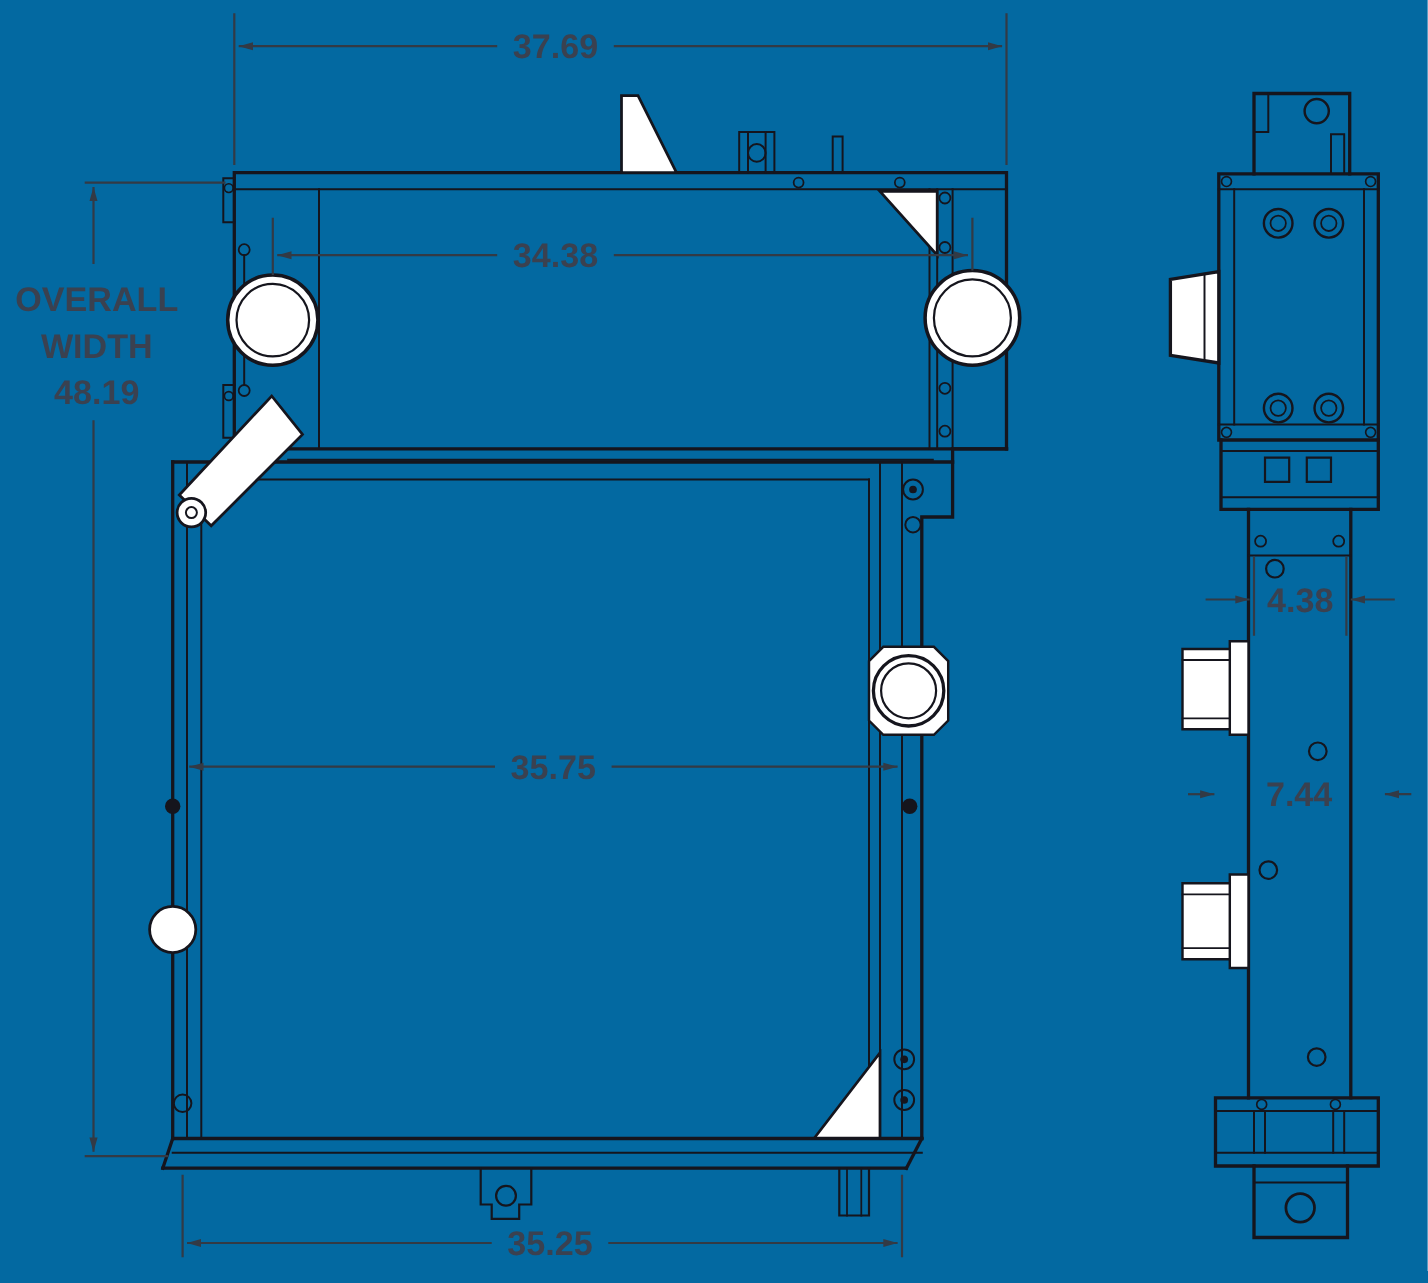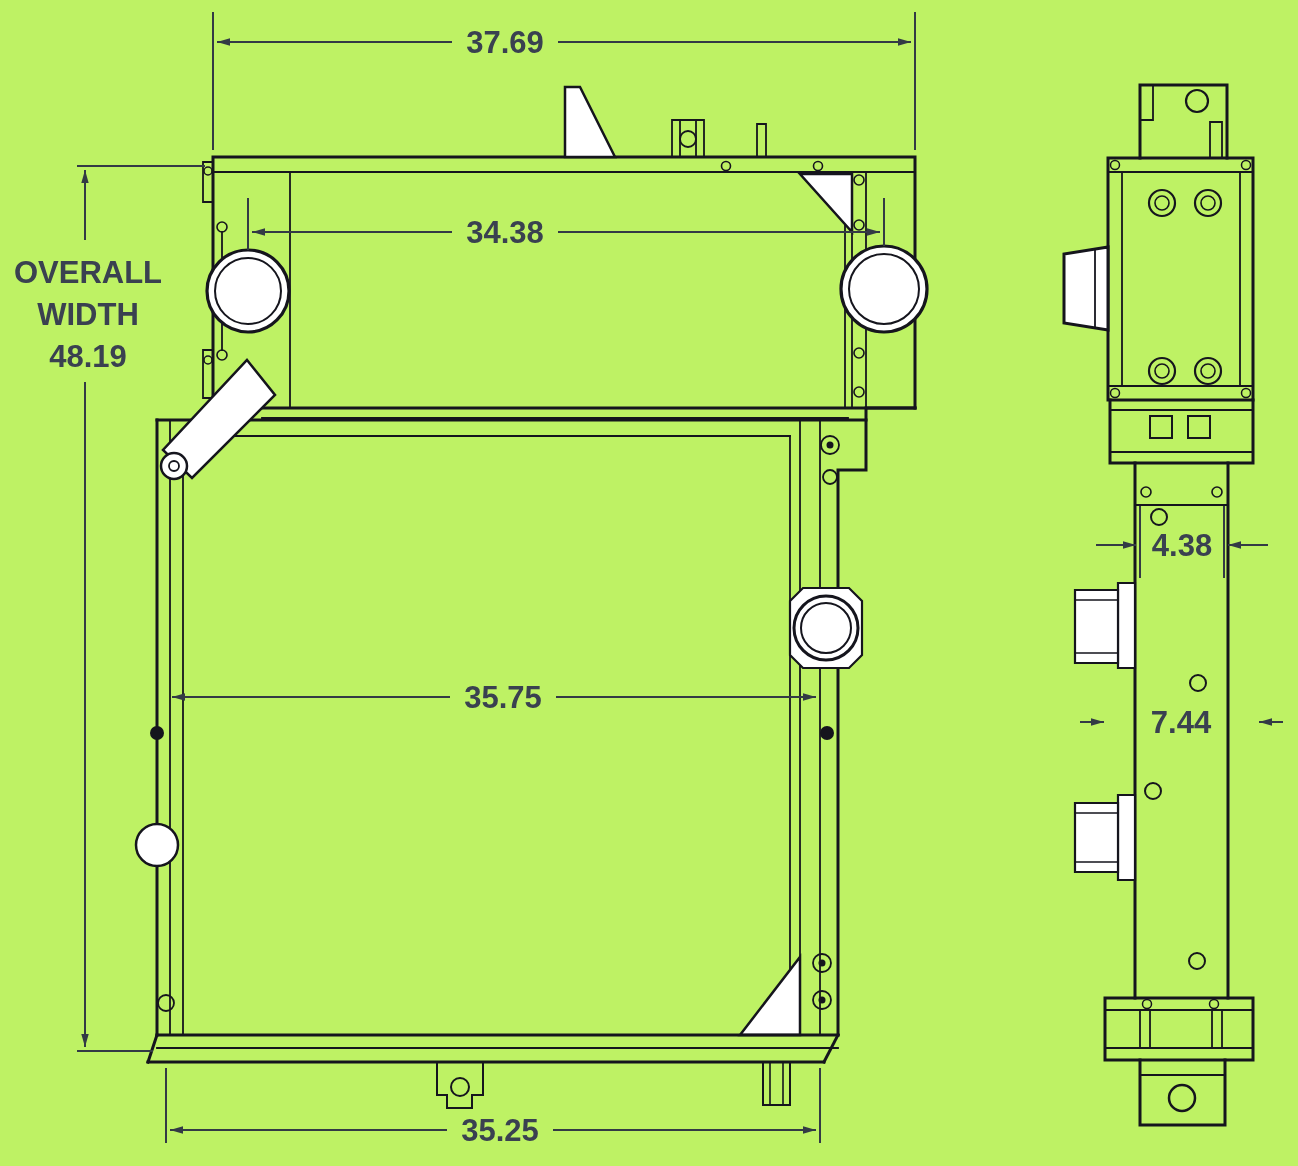--- a/index.html
+++ b/index.html
@@ -1,20 +1,20 @@
 <!DOCTYPE html>
 <html><head>
 <meta charset="utf-8">
 <style>
   html, body { margin: 0; padding: 0; background: #ffffff; }
   .stage {
     position: relative;
     width: 1298px;
     height: 1166px;
-    background: #bef264;
+    background: #0369a1;
     overflow: hidden;
   }
   svg { display: block; }
   .part { stroke: #15151d; fill: none; stroke-linecap: square; }
   .white { fill: #ffffff; }
   .solid { fill: #15151d; stroke: none; }
   .dim { stroke: #333a45; stroke-width: 2; fill: none; }
   .dim-text {
     font-family: "Liberation Sans", sans-serif;
     font-size: 31px;

